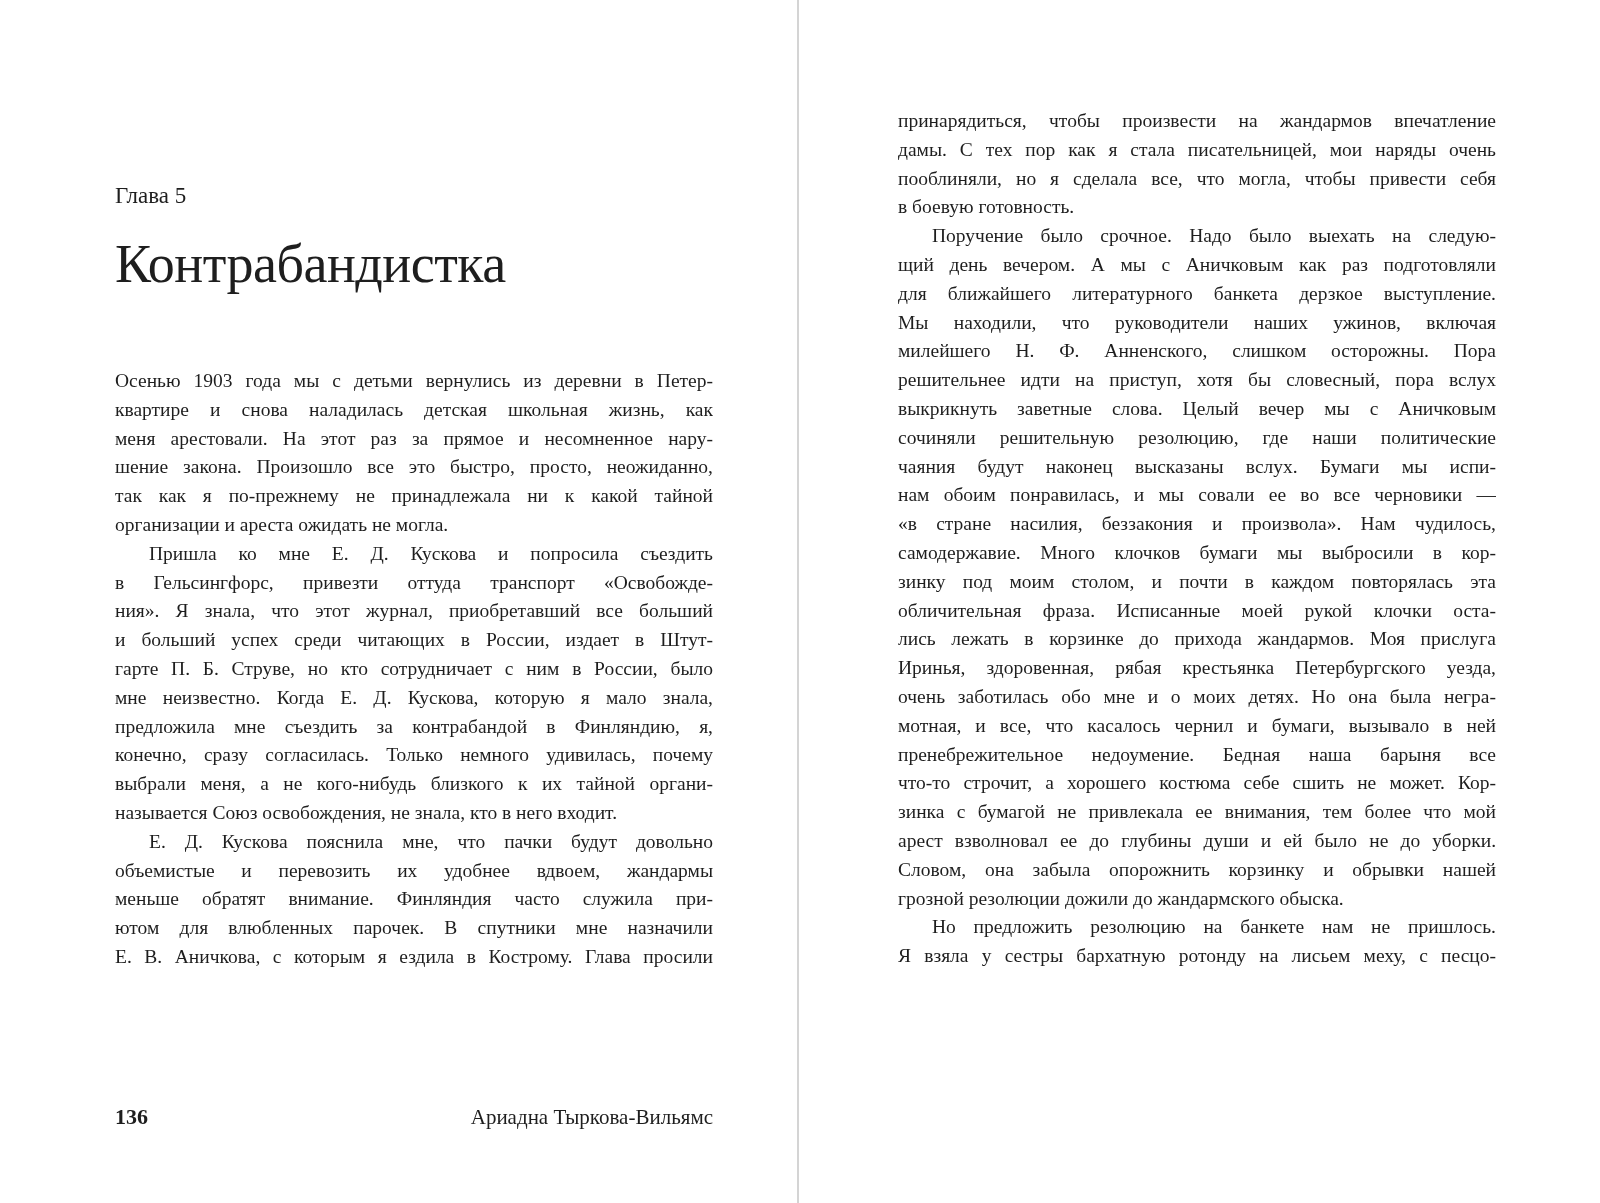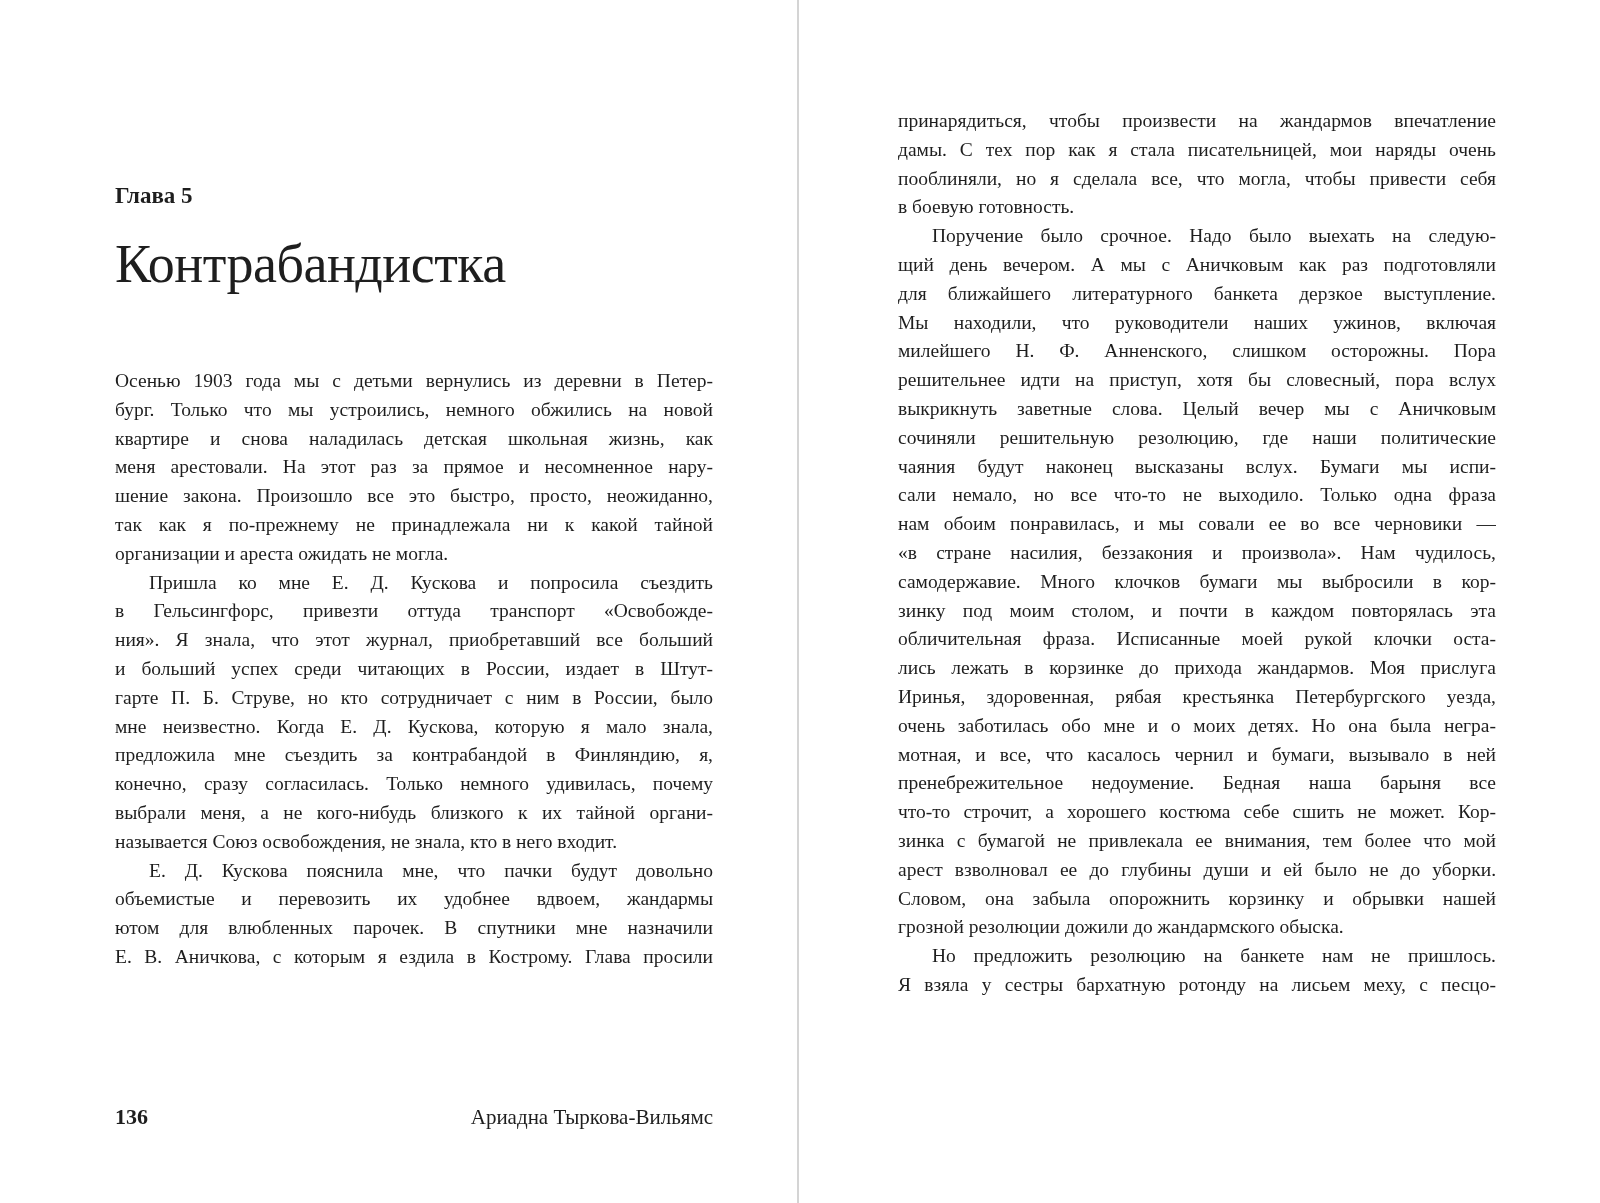--- a/index.html
+++ b/index.html
@@ -33,21 +33,21 @@
     height: 1132px;
   }
   .page-left  { left: 115px; }
   .page-right { left: 898px; }
 
   .chapter-label {
     position: absolute;
     top: 183px;
     left: 0;
     font-size: 23px;
-    font-weight: bold;
+    font-weight: normal;
     line-height: 1.1;
   }
   .chapter-title {
     position: absolute;
     top: 237px;
     left: 0;
     margin: 0;
     font-size: 54px;
     font-weight: 400;
     letter-spacing: -0.5px;
@@ -97,21 +97,20 @@
 <body>
 
 <div class="spread">
 
   <section class="page page-left">
     <div class="chapter-label">Глава 5</div>
     <h1 class="chapter-title">Контрабандистка</h1>
     <div class="body body-left">
         <div class="paragraph">
           <div class="line">Осенью 1903 года мы с детьми вернулись из деревни в Петер-</div>
-          <div class="line">бург. Только что мы устроились, немного обжились на новой</div>
           <div class="line">квартире и снова наладилась детская школьная жизнь, как</div>
           <div class="line">меня арестовали. На этот раз за прямое и несомненное нару-</div>
           <div class="line">шение закона. Произошло все это быстро, просто, неожиданно,</div>
           <div class="line">так как я по-прежнему не принадлежала ни к какой тайной</div>
           <div class="line no-just">организации и ареста ожидать не могла.</div>
         </div>
         <div class="paragraph">
           <div class="line indent">Пришла ко мне Е. Д. Кускова и попросила съездить</div>
           <div class="line">в Гельсингфорс, привезти оттуда транспорт «Освобожде-</div>
           <div class="line">ния». Я знала, что этот журнал, приобретавший все больший</div>
@@ -119,20 +118,21 @@
           <div class="line">гарте П. Б. Струве, но кто сотрудничает с ним в России, было</div>
           <div class="line">мне неизвестно. Когда Е. Д. Кускова, которую я мало знала,</div>
           <div class="line">предложила мне съездить за контрабандой в Финляндию, я,</div>
           <div class="line">конечно, сразу согласилась. Только немного удивилась, почему</div>
           <div class="line">выбрали меня, а не кого-нибудь близкого к их тайной органи-</div>
           <div class="line no-just">называется Союз освобождения, не знала, кто в него входит.</div>
         </div>
         <div class="paragraph">
           <div class="line indent">Е. Д. Кускова пояснила мне, что пачки будут довольно</div>
           <div class="line">объемистые и перевозить их удобнее вдвоем, жандармы</div>
+          <div class="line">меньше обратят внимание. Финляндия часто служила при-</div>
           <div class="line">ютом для влюбленных парочек. В спутники мне назначили</div>
           <div class="line">Е. В. Аничкова, с которым я ездила в Кострому. Глава просили</div>
         </div>
       </div>
     <footer class="page-footer">
       <span class="page-number">136</span>
       <span class="running-head">Ариадна Тыркова-Вильямс</span>
     </footer>
   </section>
 
@@ -149,21 +149,20 @@
         <div class="paragraph">
           <div class="line indent">Поручение было срочное. Надо было выехать на следую-</div>
           <div class="line">щий день вечером. А мы с Аничковым как раз подготовляли</div>
           <div class="line">для ближайшего литературного банкета дерзкое выступление.</div>
           <div class="line">Мы находили, что руководители наших ужинов, включая</div>
           <div class="line">милейшего Н. Ф. Анненского, слишком осторожны. Пора</div>
           <div class="line">решительнее идти на приступ, хотя бы словесный, пора вслух</div>
           <div class="line">выкрикнуть заветные слова. Целый вечер мы с Аничковым</div>
           <div class="line">сочиняли решительную резолюцию, где наши политические</div>
           <div class="line">чаяния будут наконец высказаны вслух. Бумаги мы испи-</div>
-          <div class="line">сали немало, но все что-то не выходило. Только одна фраза</div>
           <div class="line">нам обоим понравилась, и мы совали ее во все черновики —</div>
           <div class="line">«в стране насилия, беззакония и произвола». Нам чудилось,</div>
           <div class="line">самодержавие. Много клочков бумаги мы выбросили в кор-</div>
           <div class="line">зинку под моим столом, и почти в каждом повторялась эта</div>
           <div class="line">обличительная фраза. Исписанные моей рукой клочки оста-</div>
           <div class="line">лись лежать в корзинке до прихода жандармов. Моя прислуга</div>
           <div class="line">Иринья, здоровенная, рябая крестьянка Петербургского уезда,</div>
           <div class="line">очень заботилась обо мне и о моих детях. Но она была негра-</div>
           <div class="line">мотная, и все, что касалось чернил и бумаги, вызывало в ней</div>
           <div class="line">пренебрежительное недоумение. Бедная наша барыня все</div>

